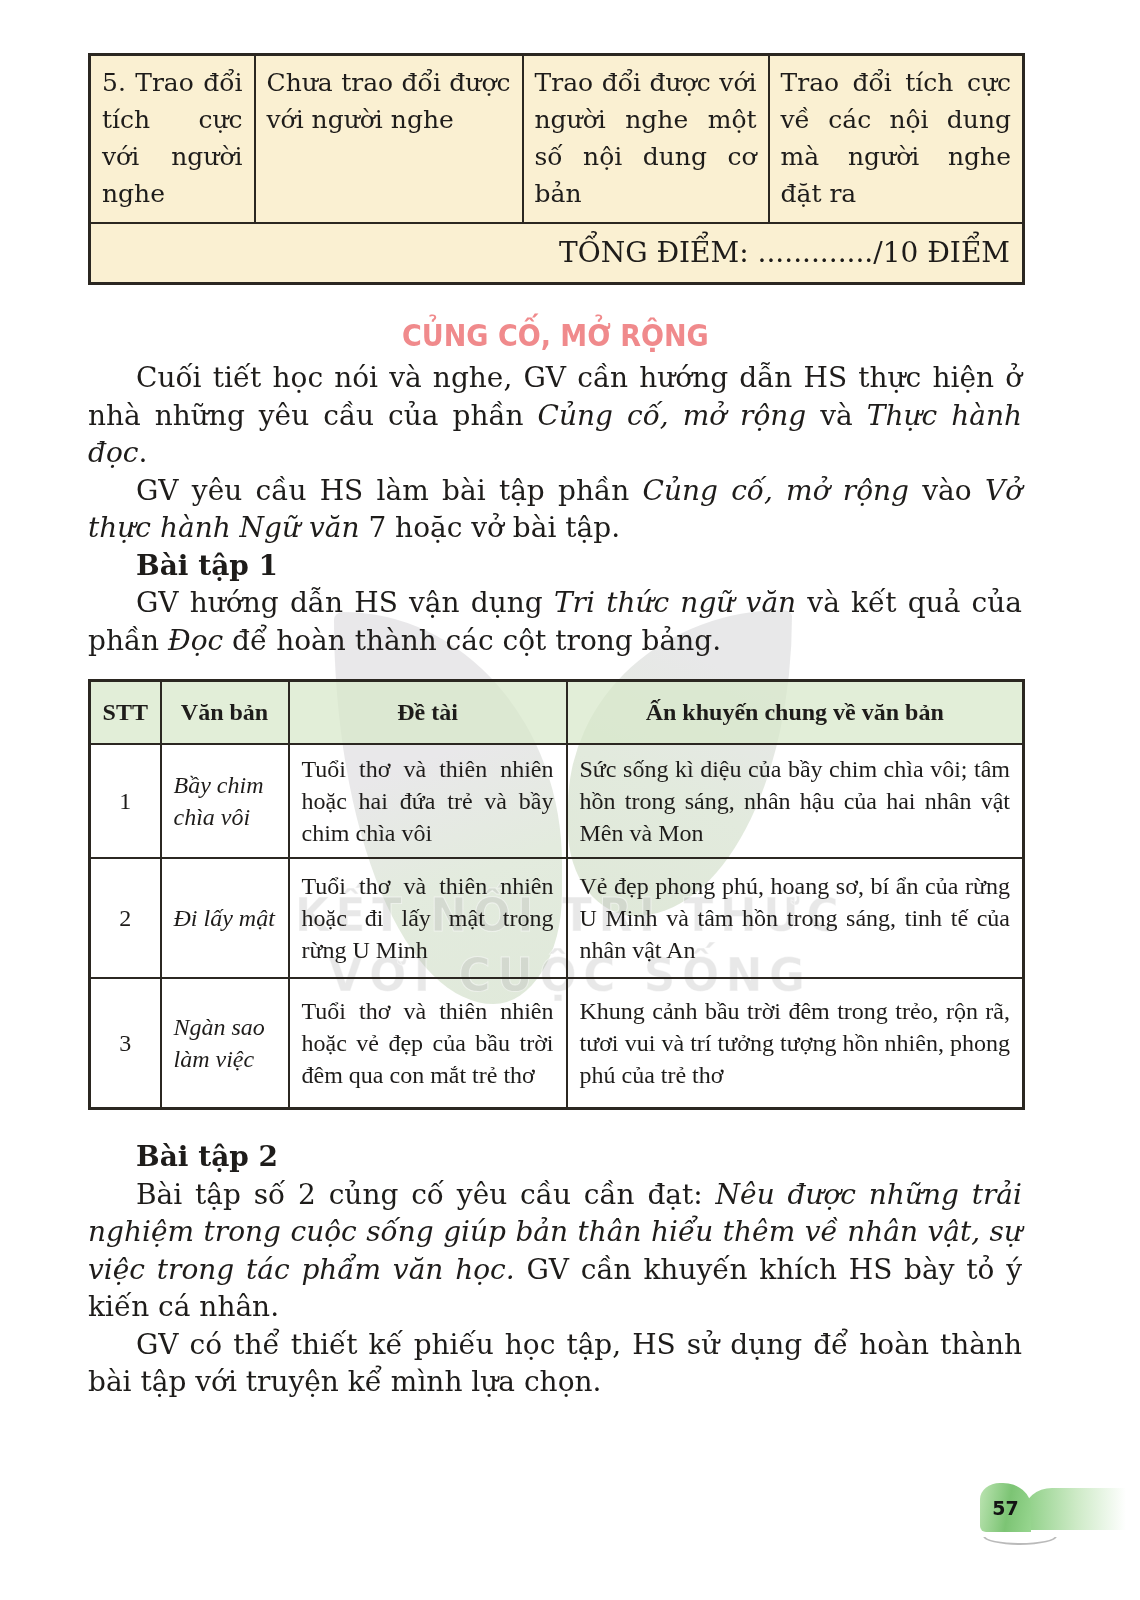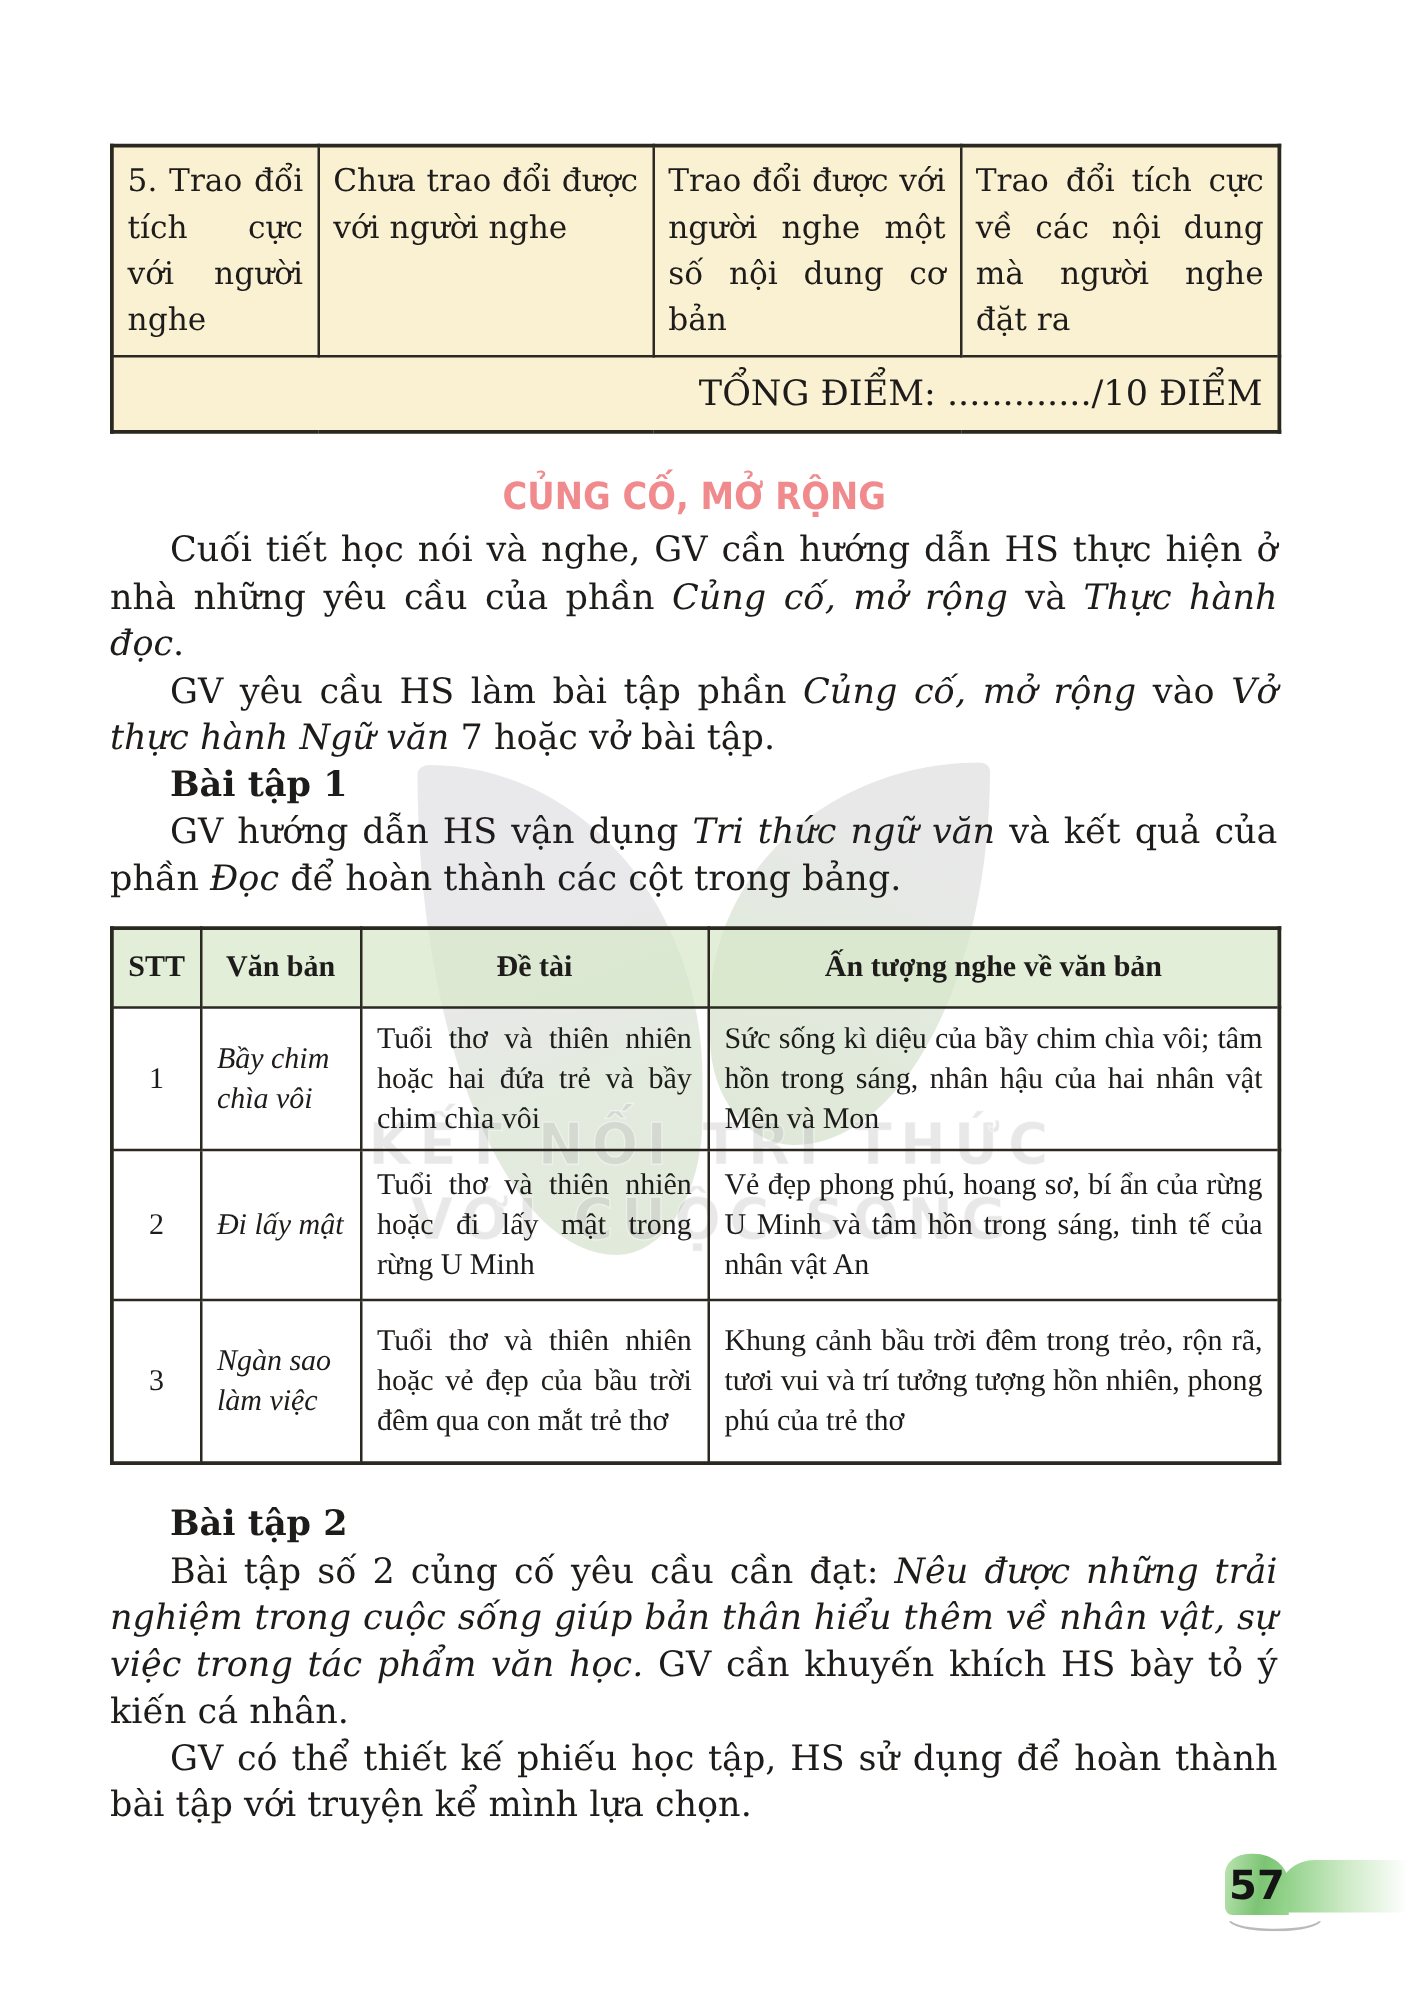--- a/index.html
+++ b/index.html
@@ -38,21 +38,21 @@
     transform: scaleX(0.95);
   }
   .wm-line1 { top: 888px; }
   .wm-line2 { top: 948px; }
 
   
   .content {
     position: relative; z-index: 2;
     margin-left: 88px;
     width: 934px;
-    padding-top: 115px;
+    padding-top: 53px;
   }
 
   
   table.rubric {
     width: 934px;
     border-collapse: collapse;
     border: 3px solid #2b2721;
     table-layout: fixed;
   }
   table.rubric td {
@@ -147,21 +147,21 @@
     position: absolute; left: 0; top: 0; width: 51px; height: 49px;
     background: linear-gradient(100deg, #bce4b2 0%, #7cc474 55%, #98d690 100%);
     border-top-left-radius: 20px 16px;
     border-top-right-radius: 28px 24px;
     border-bottom-left-radius: 6px;
     display: flex; align-items: center; justify-content: center;
   }
   .page-number {
     font-family: "DejaVu Sans", "Liberation Sans", sans-serif;
     font-weight: bold;
-    font-size: 32px;
+    font-size: 19px;
     color: #141414;
   }
   .book-shadow {
     position: absolute; left: 3px; top: 44px; width: 70px; height: 14px;
     border: 2px solid rgba(130, 130, 130, 0.55);
     border-radius: 50%;
     clip-path: inset(55% 0 0 0);
   }
 </style>
 </head>
@@ -211,21 +211,21 @@
         <col style="width:71px">
           <col style="width:128px">
           <col style="width:278px">
           <col style="width:457px">
       </colgroup>
       <tbody>
         <tr class="head">
           <th>STT</th>
           <th>Văn bản</th>
           <th>Đề tài</th>
-          <th>Ấn tượng nghe về văn bản</th>
+          <th>Ấn khuyến chung về văn bản</th>
         </tr>
         <tr class="row-1">
           <td class="stt-cell">1</td>
           <td class="vanban-cell">Bầy chim chìa vôi</td>
           <td class="detai-cell">Tuổi thơ và thiên nhiên hoặc hai đứa trẻ và bầy chim chìa vôi</td>
           <td class="antuong-cell">Sức sống kì diệu của bầy chim chìa vôi; tâm hồn trong sáng, nhân hậu của hai nhân vật Mên và Mon</td>
         </tr>
         <tr class="row-2">
           <td class="stt-cell">2</td>
           <td class="vanban-cell">Đi lấy mật</td>

